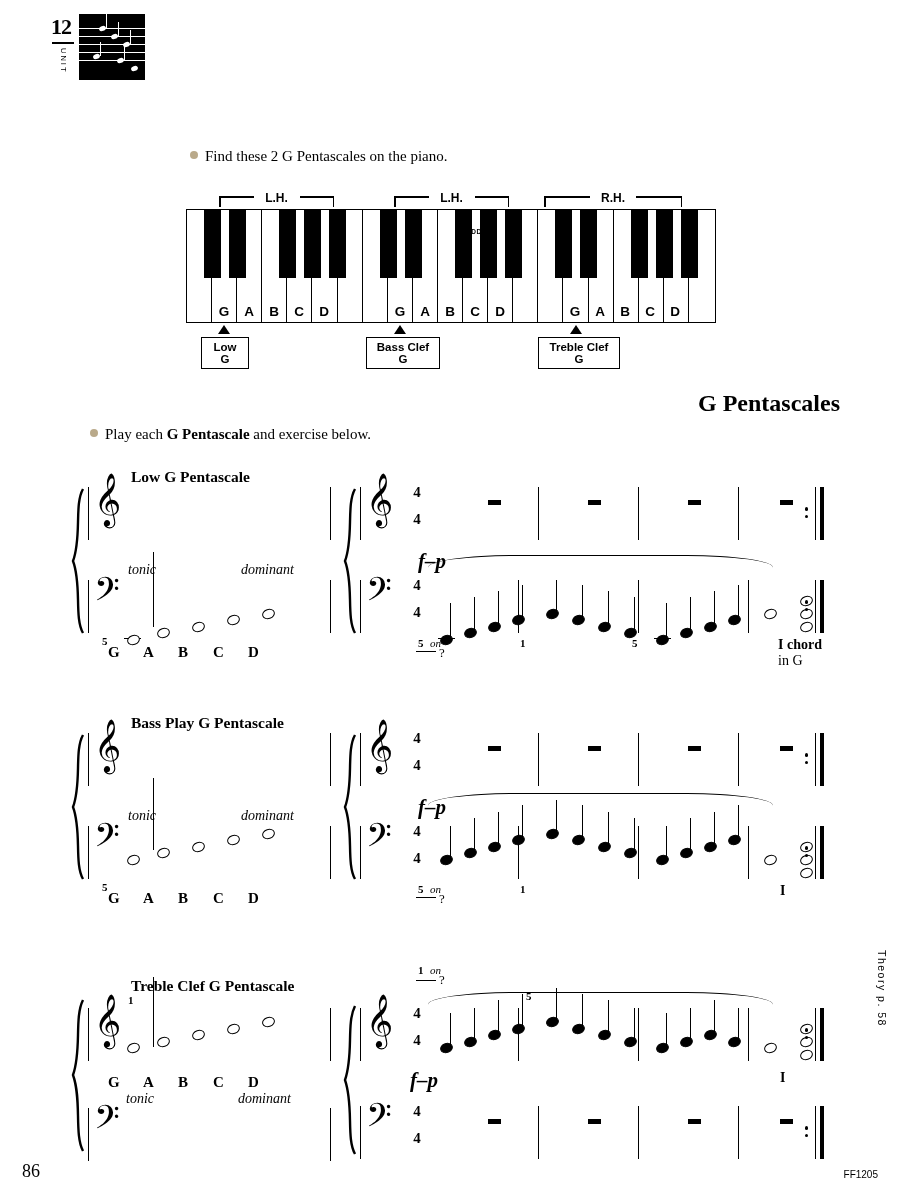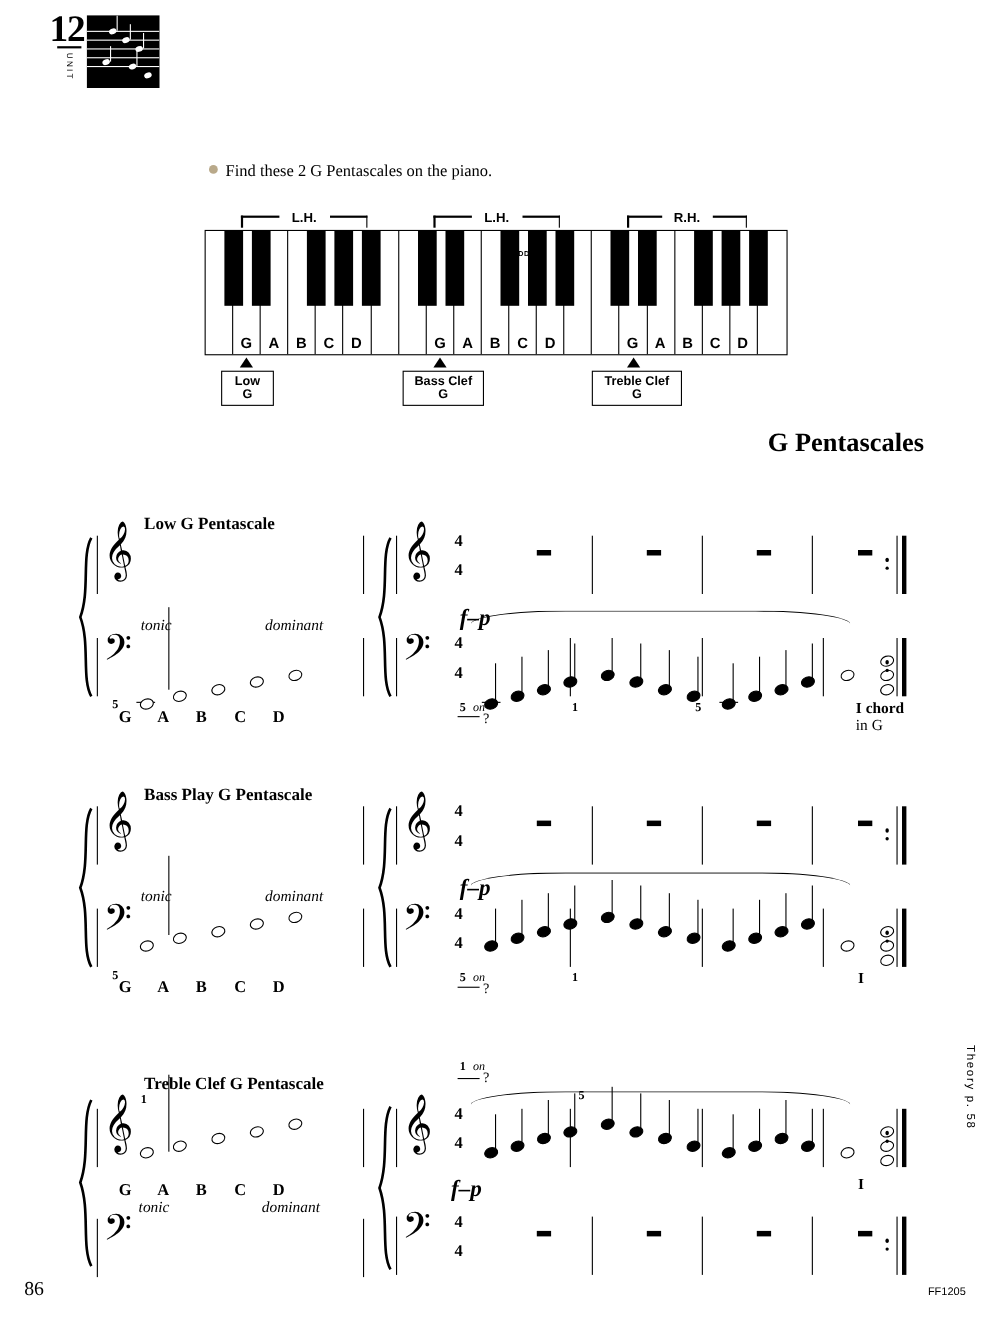--- a/index.html
+++ b/index.html
@@ -10,21 +10,21 @@
     color:#000;
     position:relative;
     overflow:hidden;
   }
   .page{position:absolute;inset:0;}
 
   
   .unit-wrap{position:absolute;left:50px;top:14px;display:flex;align-items:flex-start;}
   .unit-num{
     font-family:"Liberation Serif",serif;
-    font-weight:bold;font-size:34px;line-height:26px;
+    font-weight:bold;font-size:22px;line-height:26px;
     letter-spacing:-1px;
     padding-right:4px;
   }
   .unit-num-box{display:flex;flex-direction:column;align-items:center;width:26px;}
   .unit-rule{width:22px;height:2px;background:#000;margin-top:2px;}
   .unit-word{
     writing-mode:vertical-rl;
     font-size:7.5px;letter-spacing:2px;font-family:"Liberation Sans",sans-serif;
     margin-top:4px;
   }
@@ -226,21 +226,21 @@
       <div class="hb-l"></div>
       <div class="hb-r"></div>
     <div class="hb-txt">L.H.</div>
   </div>
   <div class="hand-bracket" style="left:394px;top:196px;width:115px;">
     <div class="hb-line"></div>
       <div class="hb-l"></div>
       <div class="hb-r"></div>
     <div class="hb-txt">L.H.</div>
   </div>
-  <div class="hand-bracket" style="left:570px;top:196px;width:109px;">
+  <div class="hand-bracket" style="left:544px;top:196px;width:138px;">
     <div class="hb-line"></div>
       <div class="hb-l"></div>
       <div class="hb-r"></div>
     <div class="hb-txt">R.H.</div>
   </div>
 
   <div class="arrow-up" style="left:218px;top:325px;"></div>
   <div class="callout" style="left:201px;top:337px;width:36px;">
     <div>Low</div>
     <div>G</div>
@@ -253,20 +253,23 @@
   </div>
 
   <div class="arrow-up" style="left:570px;top:325px;"></div>
   <div class="callout" style="left:538px;top:337px;width:70px;">
     <div>Treble Clef</div>
     <div>G</div>
   </div>
 
   <div class="g-pent-head">G Pentascales</div>
 
+  <div class="bullet-line b2">
+    <span class="bullet-dot"></span><span>Play each </span><b>G Pentascale</b><span> and exercise below.</span>
+  </div>
 
   <div class="sys-title" style="left:131px;top:468px;">Low G Pentascale</div>
 
   <div class="staffbox" style="left:68px;top:487px;width:263px;height:150px;">
 
     <div style="position:absolute;left:0;top:0;width:18px;height:148px;">
       <svg width="18" height="148" viewBox="0 0 18 148">
           <path d="M15 2 C6 18, 14 50, 5 74 C14 98, 6 130, 15 146" stroke="#000" stroke-width="2.4" fill="none"></path>
         </svg>
     </div>

